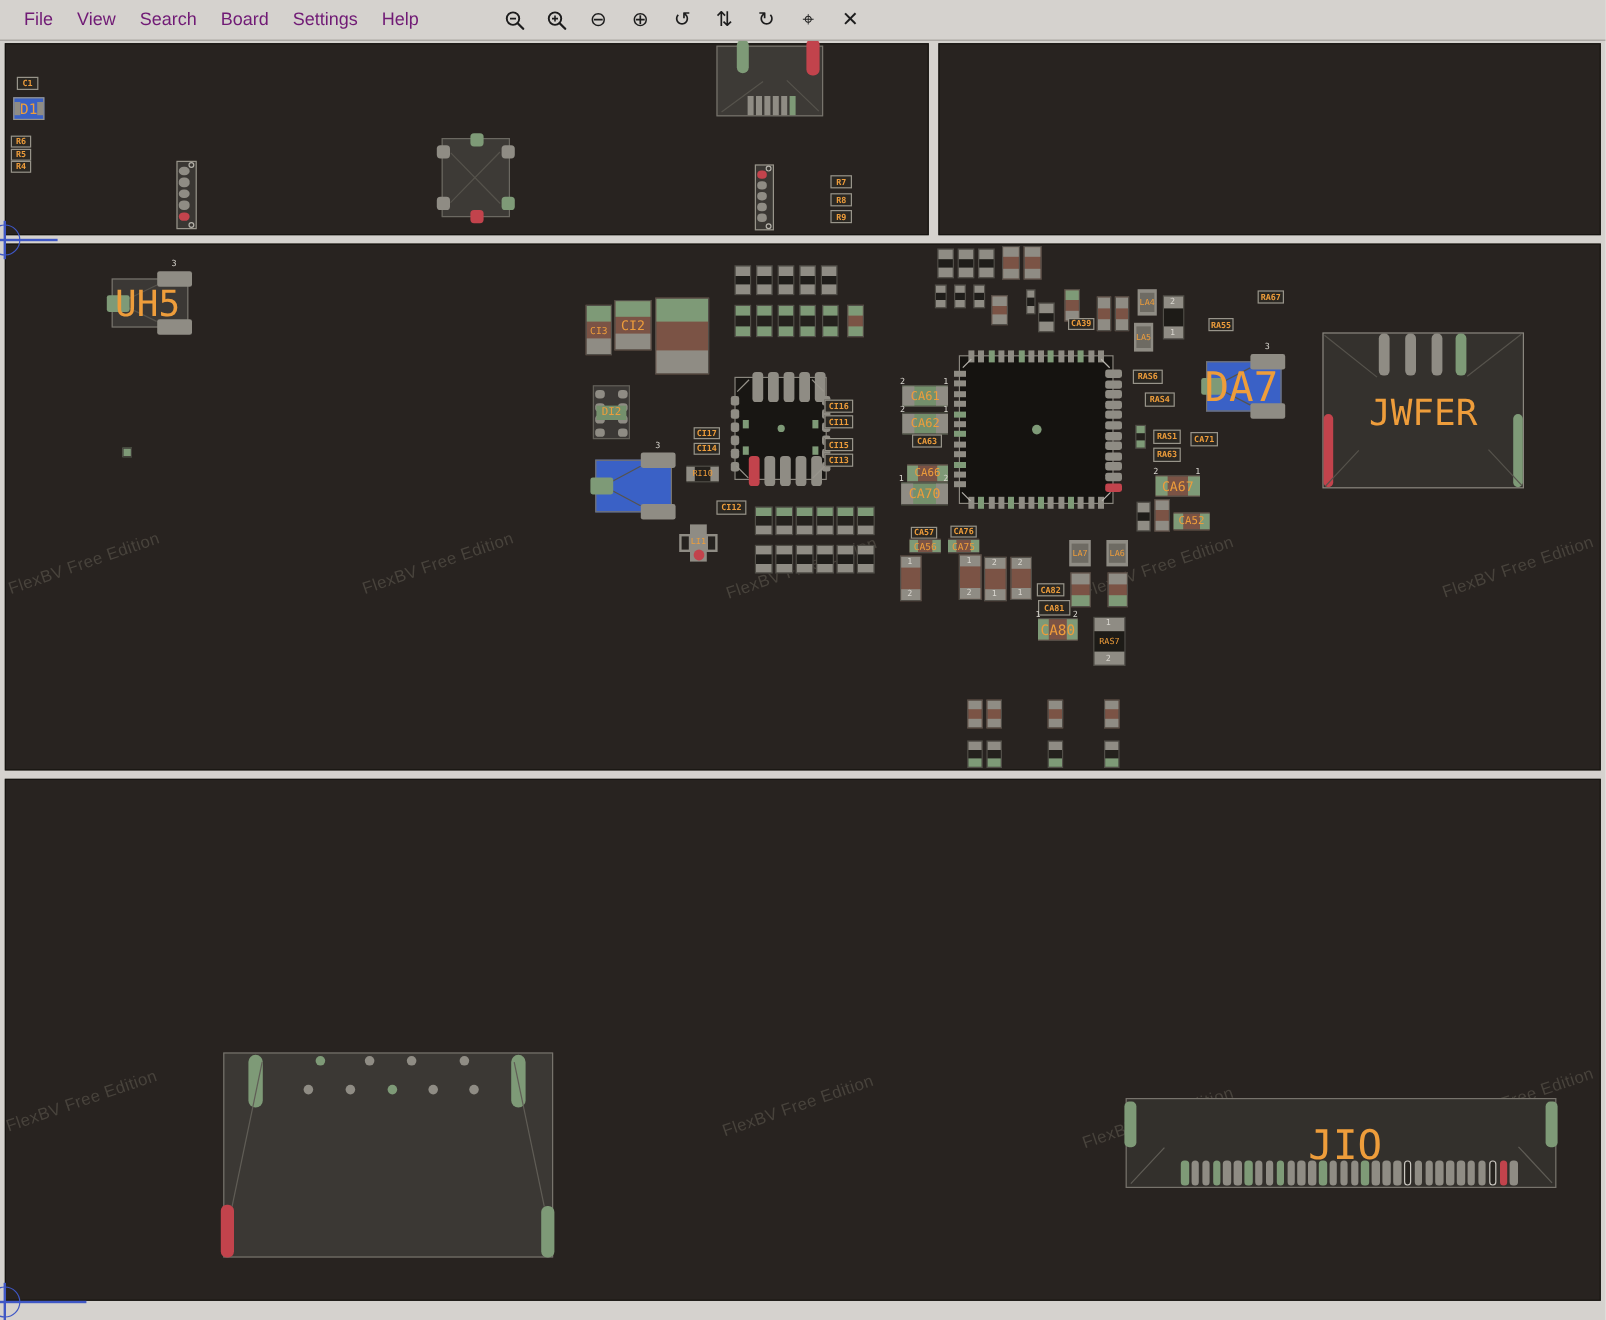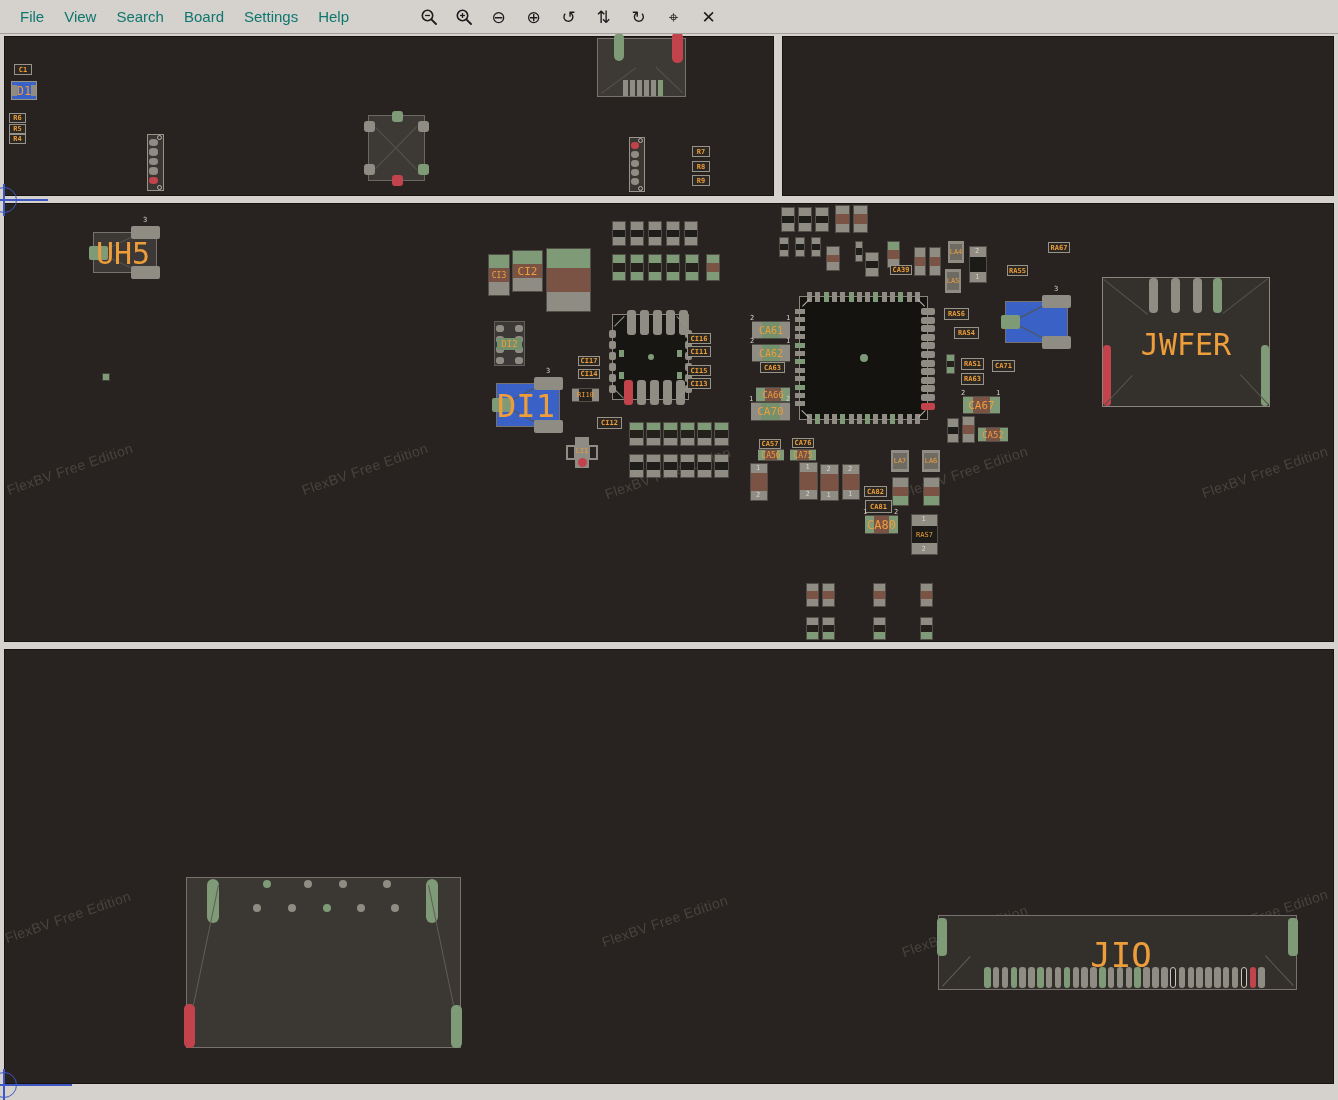--- a/index.html
+++ b/index.html
@@ -1,21 +1,21 @@
 <!DOCTYPE html>
 <html><head>
 <meta charset="utf-8">
 <style>
   html,body{margin:0;padding:0}
   .app{position:relative;width:1338px;height:1100px;background:#d5d2ce;overflow:hidden;
        font-family:"Liberation Sans",sans-serif;user-select:none}
   .menubar{position:absolute;top:0;left:0;right:0;height:33px;display:flex;align-items:center;
        background:#d5d2ce;border-bottom:1px solid #a3a09b;z-index:10}
   .menu{display:flex;margin-left:10px}
-  .mi{font-size:15px;color:#0f766e;padding:0 10px;cursor:default}
+  .mi{font-size:15px;color:#701a75;padding:0 10px;cursor:default}
   .tools{display:flex;margin-left:52px;align-items:center}
   .ti{width:23px;height:22px;display:flex;align-items:center;justify-content:center;
       font-size:17px;color:#1c1c1c;margin:0 6px;font-family:"DejaVu Sans",sans-serif}
   .stage{position:absolute;top:0;left:0;width:1338px;height:1100px}
   .panel{position:absolute;background:#282320;border:1px solid #171411;box-sizing:border-box}
   #p-tl{left:4px;top:36px;width:770px;height:160px}
   #p-tr{left:782px;top:36px;width:552px;height:160px}
   #p-mid{left:4px;top:203px;width:1330px;height:439px}
   #p-bot{left:4px;top:649px;width:1330px;height:435px}
 </style>
@@ -220,21 +220,20 @@
       <div style="position: absolute; box-sizing: border-box; left: 687px; top: 378px; width: 24px; height: 11px; border: 1px solid rgb(152, 148, 138); background: rgb(43, 40, 35); color: rgb(238, 157, 59); font: bold 7px &quot;DejaVu Sans Mono&quot;, monospace; display: flex; align-items: center; justify-content: center; overflow: hidden; z-index: 2;">CI13</div>
       <div style="position: absolute; box-sizing: border-box; left: 578px; top: 356px; width: 22px; height: 10px; border: 1px solid rgb(152, 148, 138); background: rgb(43, 40, 35); color: rgb(238, 157, 59); font: bold 7px &quot;DejaVu Sans Mono&quot;, monospace; display: flex; align-items: center; justify-content: center; overflow: hidden; z-index: 2;">CI17</div>
       <div style="position: absolute; box-sizing: border-box; left: 578px; top: 369px; width: 22px; height: 10px; border: 1px solid rgb(152, 148, 138); background: rgb(43, 40, 35); color: rgb(238, 157, 59); font: bold 7px &quot;DejaVu Sans Mono&quot;, monospace; display: flex; align-items: center; justify-content: center; overflow: hidden; z-index: 2;">CI14</div>
       <div style="position: absolute; box-sizing: border-box; left: 496px; top: 383px; width: 64px; height: 44px; background: rgb(58, 97, 198); border: 1px solid rgb(119, 115, 108); z-index: 2;"></div>
       <div style="position: absolute; box-sizing: border-box; left: 534px; top: 389px; width: 34px; height: 1px; background: rgb(86, 83, 76); transform: rotate(2.65164rad); transform-origin: 0px 0px; z-index: 3;"></div>
       <div style="position: absolute; box-sizing: border-box; left: 504px; top: 405px; width: 34px; height: 1px; background: rgb(86, 83, 76); transform: rotate(0.489957rad); transform-origin: 0px 0px; z-index: 3;"></div>
       <div style="position: absolute; box-sizing: border-box; left: 492px; top: 398px; width: 19px; height: 14px; background: rgb(126, 154, 119); border-radius: 2px; z-index: 3;"></div>
       <div style="position: absolute; box-sizing: border-box; left: 534px; top: 377px; width: 29px; height: 13px; background: rgb(143, 140, 132); border-radius: 2px; z-index: 3;"></div>
       <div style="position: absolute; box-sizing: border-box; left: 534px; top: 420px; width: 29px; height: 13px; background: rgb(143, 140, 132); border-radius: 2px; z-index: 3;"></div>
       <div style="position: absolute; box-sizing: border-box; left: 546px; top: 367px; width: 12px; height: 9px; font: 7px &quot;DejaVu Sans Mono&quot;, monospace; color: rgb(216, 213, 206); z-index: 6; pointer-events: none;">3</div>
-      <div style="position: absolute; box-sizing: border-box; left: 376px; top: 382px; width: 300px; height: 48px; display: flex; align-items: center; justify-content: center; font: 32px &quot;DejaVu Sans Mono&quot;, monospace; color: rgb(238, 157, 59); pointer-events: none; z-index: 5;">DI1</div>
       <div style="position: absolute; box-sizing: border-box; left: 572px; top: 388px; width: 27px; height: 14px; background: rgb(36, 33, 29); border: 1px solid rgb(81, 78, 72); z-index: 2;"></div>
       <div style="position: absolute; box-sizing: border-box; left: 572px; top: 389px; width: 7px; height: 12px; background: rgb(143, 140, 132); z-index: 2;"></div>
       <div style="position: absolute; box-sizing: border-box; left: 592px; top: 389px; width: 7px; height: 12px; background: rgb(143, 140, 132); z-index: 2;"></div>
       <div style="position: absolute; box-sizing: border-box; left: 435.5px; top: 389.75px; width: 300px; height: 10.5px; display: flex; align-items: center; justify-content: center; font: 7px &quot;DejaVu Sans Mono&quot;, monospace; color: rgb(238, 157, 59); pointer-events: none; z-index: 5;">RI10</div>
       <div style="position: absolute; box-sizing: border-box; left: 597px; top: 417px; width: 25px; height: 12px; border: 1px solid rgb(152, 148, 138); background: rgb(43, 40, 35); color: rgb(238, 157, 59); font: bold 7px &quot;DejaVu Sans Mono&quot;, monospace; display: flex; align-items: center; justify-content: center; overflow: hidden; z-index: 2;">CI12</div>
       <div style="position: absolute; box-sizing: border-box; left: 566px; top: 445px; width: 32px; height: 15px; background: rgb(143, 140, 132); z-index: 2;"></div>
       <div style="position: absolute; box-sizing: border-box; left: 575px; top: 437px; width: 14px; height: 31px; background: rgb(143, 140, 132); z-index: 2;"></div>
       <div style="position: absolute; box-sizing: border-box; left: 568px; top: 447px; width: 6px; height: 11px; background: rgb(38, 35, 32); z-index: 3;"></div>
       <div style="position: absolute; box-sizing: border-box; left: 590px; top: 447px; width: 6px; height: 11px; background: rgb(38, 35, 32); z-index: 3;"></div>
       <div style="position: absolute; box-sizing: border-box; left: 578px; top: 458px; width: 9px; height: 9px; background: rgb(194, 67, 76); border-radius: 50%; z-index: 3;"></div>
@@ -420,20 +419,21 @@
       <div style="position: absolute; box-sizing: border-box; left: 961px; top: 358px; width: 23px; height: 12px; border: 1px solid rgb(152, 148, 138); background: rgb(43, 40, 35); color: rgb(238, 157, 59); font: bold 7px &quot;DejaVu Sans Mono&quot;, monospace; display: flex; align-items: center; justify-content: center; overflow: hidden; z-index: 2;">RAS1</div>
       <div style="position: absolute; box-sizing: border-box; left: 961px; top: 373px; width: 23px; height: 12px; border: 1px solid rgb(152, 148, 138); background: rgb(43, 40, 35); color: rgb(238, 157, 59); font: bold 7px &quot;DejaVu Sans Mono&quot;, monospace; display: flex; align-items: center; justify-content: center; overflow: hidden; z-index: 2;">RA63</div>
       <div style="position: absolute; box-sizing: border-box; left: 992px; top: 360px; width: 23px; height: 12px; border: 1px solid rgb(152, 148, 138); background: rgb(43, 40, 35); color: rgb(238, 157, 59); font: bold 7px &quot;DejaVu Sans Mono&quot;, monospace; display: flex; align-items: center; justify-content: center; overflow: hidden; z-index: 2;">CA71</div>
       <div style="position: absolute; box-sizing: border-box; left: 1005px; top: 301px; width: 63px; height: 42px; background: rgb(58, 97, 198); border: 1px solid rgb(119, 115, 108); z-index: 2;"></div>
       <div style="position: absolute; box-sizing: border-box; left: 1042px; top: 307px; width: 32.6497px; height: 1px; background: rgb(86, 83, 76); transform: rotate(2.66425rad); transform-origin: 0px 0px; z-index: 3;"></div>
       <div style="position: absolute; box-sizing: border-box; left: 1013px; top: 322px; width: 32.6497px; height: 1px; background: rgb(86, 83, 76); transform: rotate(0.477345rad); transform-origin: 0px 0px; z-index: 3;"></div>
       <div style="position: absolute; box-sizing: border-box; left: 1001px; top: 315px; width: 19px; height: 14px; background: rgb(126, 154, 119); border-radius: 2px; z-index: 3;"></div>
       <div style="position: absolute; box-sizing: border-box; left: 1042px; top: 295px; width: 29px; height: 13px; background: rgb(143, 140, 132); border-radius: 2px; z-index: 3;"></div>
       <div style="position: absolute; box-sizing: border-box; left: 1042px; top: 336px; width: 29px; height: 13px; background: rgb(143, 140, 132); border-radius: 2px; z-index: 3;"></div>
       <div style="position: absolute; box-sizing: border-box; left: 1054px; top: 285px; width: 12px; height: 9px; font: 7px &quot;DejaVu Sans Mono&quot;, monospace; color: rgb(216, 213, 206); z-index: 6; pointer-events: none;">3</div>
+      <div style="position: absolute; box-sizing: border-box; left: 884.5px; top: 297.5px; width: 300px; height: 51px; display: flex; align-items: center; justify-content: center; font: 34px &quot;DejaVu Sans Mono&quot;, monospace; color: rgb(238, 157, 59); pointer-events: none; z-index: 5;">DA7</div>
       <div style="position: absolute; box-sizing: border-box; left: 963px; top: 396px; width: 37px; height: 18px; background: rgb(123, 83, 69); border: 1px solid rgb(81, 78, 72); z-index: 2;"></div>
       <div style="position: absolute; box-sizing: border-box; left: 963px; top: 397px; width: 10px; height: 16px; background: rgb(126, 154, 119); z-index: 2;"></div>
       <div style="position: absolute; box-sizing: border-box; left: 990px; top: 397px; width: 10px; height: 16px; background: rgb(126, 154, 119); z-index: 2;"></div>
       <div style="position: absolute; box-sizing: border-box; left: 831.5px; top: 396.75px; width: 300px; height: 16.5px; display: flex; align-items: center; justify-content: center; font: 11px &quot;DejaVu Sans Mono&quot;, monospace; color: rgb(238, 157, 59); pointer-events: none; z-index: 5;">CA67</div>
       <div style="position: absolute; box-sizing: border-box; left: 961px; top: 389px; width: 12px; height: 9px; font: 7px &quot;DejaVu Sans Mono&quot;, monospace; color: rgb(216, 213, 206); z-index: 6; pointer-events: none;">2</div>
       <div style="position: absolute; box-sizing: border-box; left: 996px; top: 389px; width: 12px; height: 9px; font: 7px &quot;DejaVu Sans Mono&quot;, monospace; color: rgb(216, 213, 206); z-index: 6; pointer-events: none;">1</div>
       <div style="position: absolute; box-sizing: border-box; left: 947px; top: 418px; width: 12px; height: 25px; background: rgb(31, 29, 26); border: 1px solid rgb(81, 78, 72); z-index: 2;"></div>
       <div style="position: absolute; box-sizing: border-box; left: 948px; top: 419px; width: 10px; height: 8px; background: rgb(143, 140, 132); z-index: 2;"></div>
       <div style="position: absolute; box-sizing: border-box; left: 948px; top: 434px; width: 10px; height: 8px; background: rgb(143, 140, 132); z-index: 2;"></div>
       <div style="position: absolute; box-sizing: border-box; left: 962px; top: 416px; width: 13px; height: 27px; background: rgb(123, 83, 69); border: 1px solid rgb(81, 78, 72); z-index: 2;"></div>

